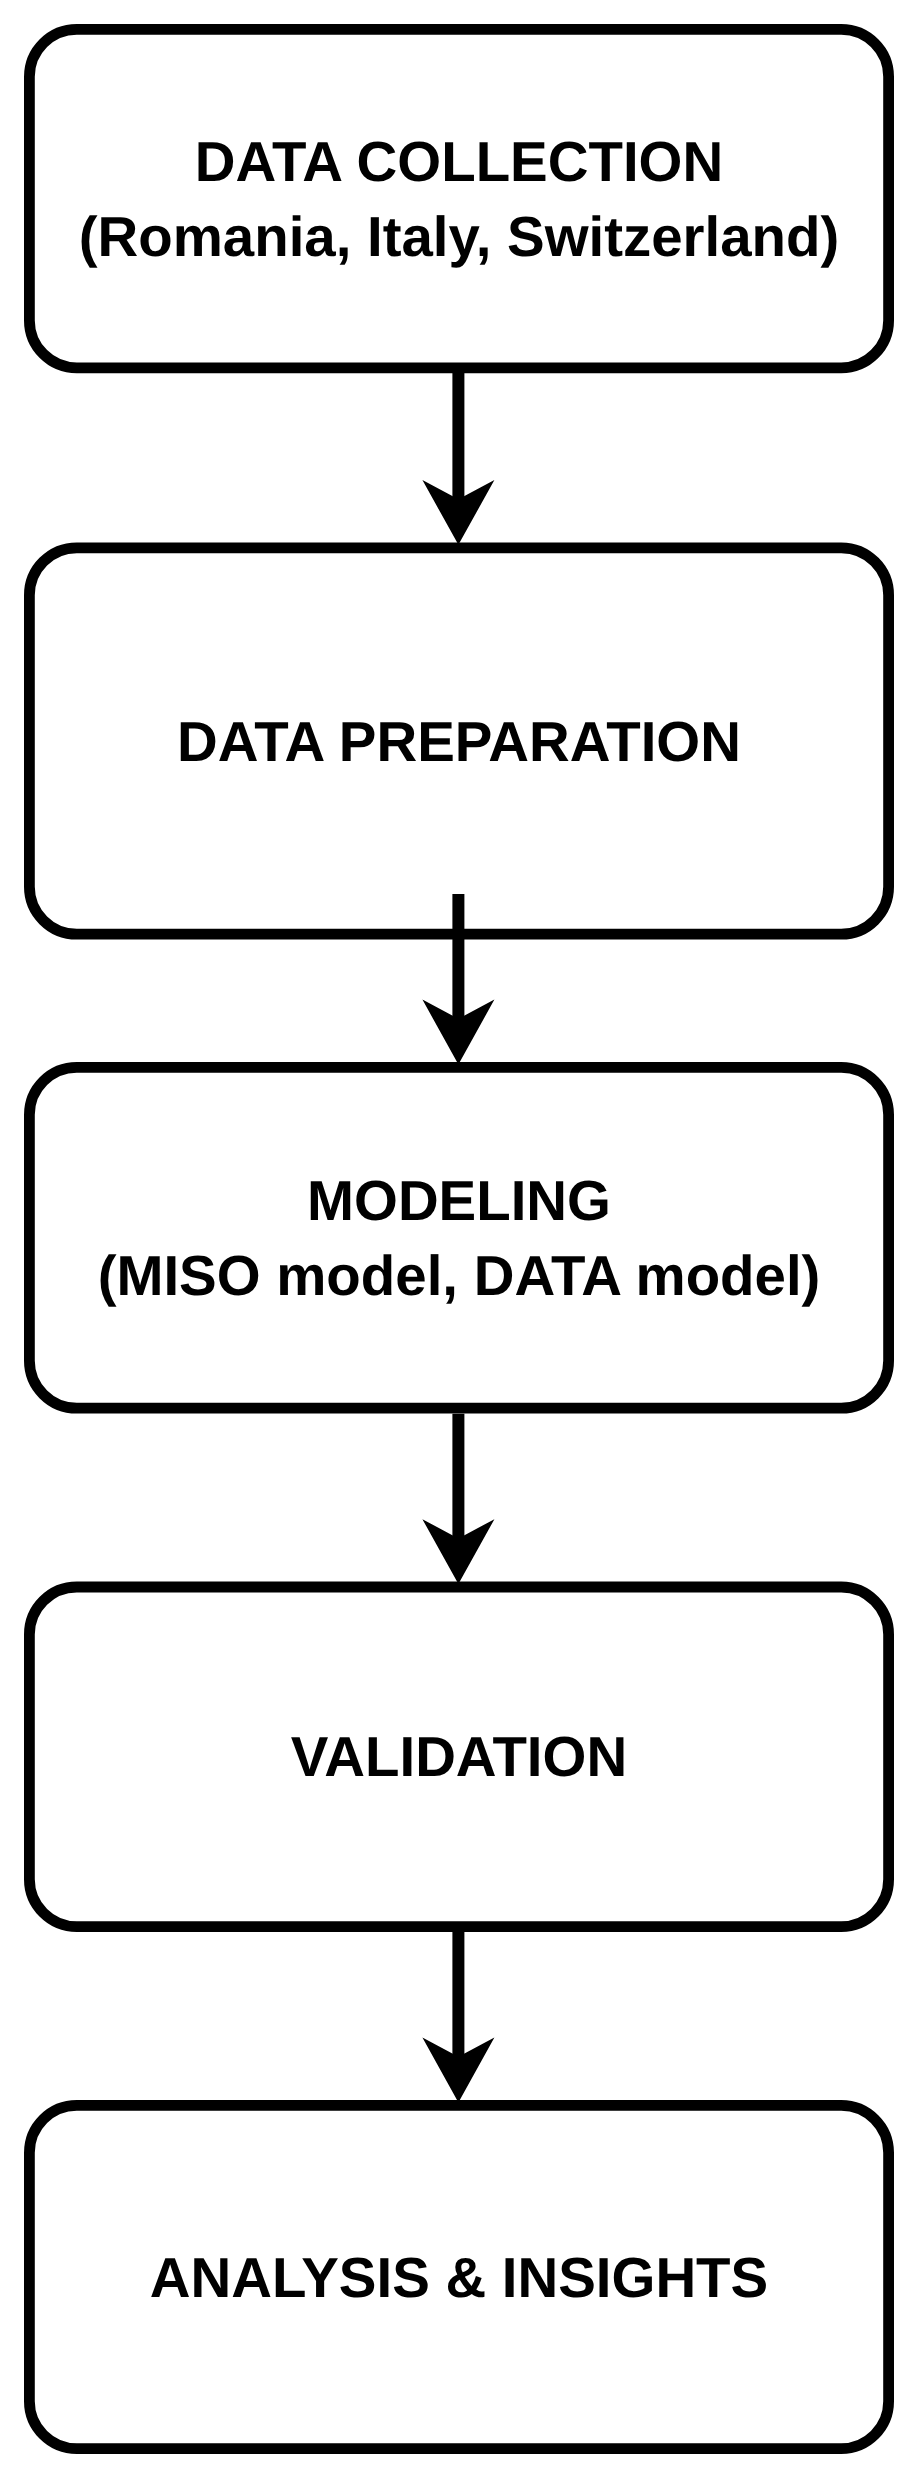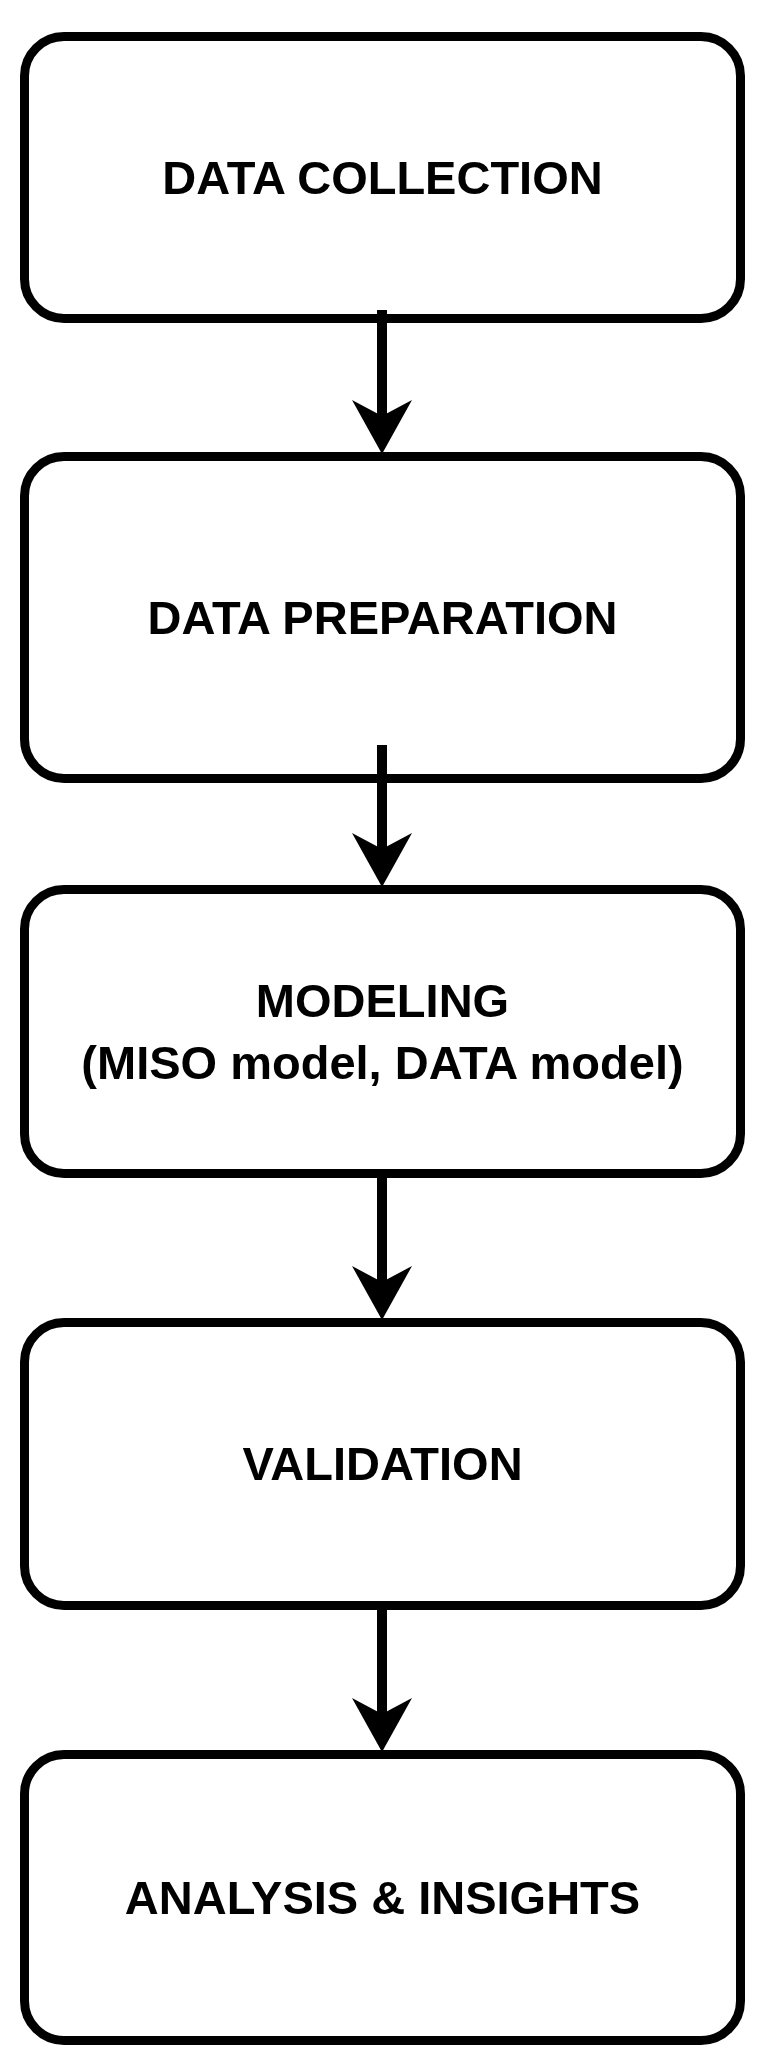--- a/index.html
+++ b/index.html
@@ -29,21 +29,21 @@
     text-align: center;
     font-family: "Liberation Sans", sans-serif;
     font-weight: bold;
     font-size: 47px;
     line-height: 62px;
     color: #000000;
     letter-spacing: 0px;
     white-space: nowrap;
   }
   .node .line:empty { display: none; }
-  #node-1 { top: 20px;   height: 291px; margin-top: 12px; }
+  #node-1 { top: 20px;   height: 291px; }
   #node-2 { top: 452px;  height: 331px; }
   #node-3 { top: 885px;  height: 293px; justify-content: center; }
   #node-4 { top: 1318px; height: 292px; }
   #node-5 { top: 1750px; height: 295px; }
   .arrow {
     position: absolute;
     left: 342px;
     width: 80px;
     display: block;
   }
@@ -53,20 +53,21 @@
   #arrow-4 { top: 1610px; height: 142px; }
   .arrow svg { display: block; width: 100%; height: 100%; }
 </style>
 </head>
 <body>
 
 <div id="canvas">
 
   <div class="node" id="node-1">
     <span class="line">DATA COLLECTION</span>
+    <span class="line">(Romania, Italy, Switzerland)</span>
   </div>
 
   <div class="arrow" id="arrow-1">
     <svg viewBox="0 0 80 144" xmlns="http://www.w3.org/2000/svg">
       <line x1="40" y1="0" x2="40" y2="110" stroke="#000000" stroke-width="10"></line>
       <polygon points="40,144 10,90 40,106 70,90" fill="#000000"></polygon>
     </svg>
   </div>
 
   <div class="node" id="node-2">

